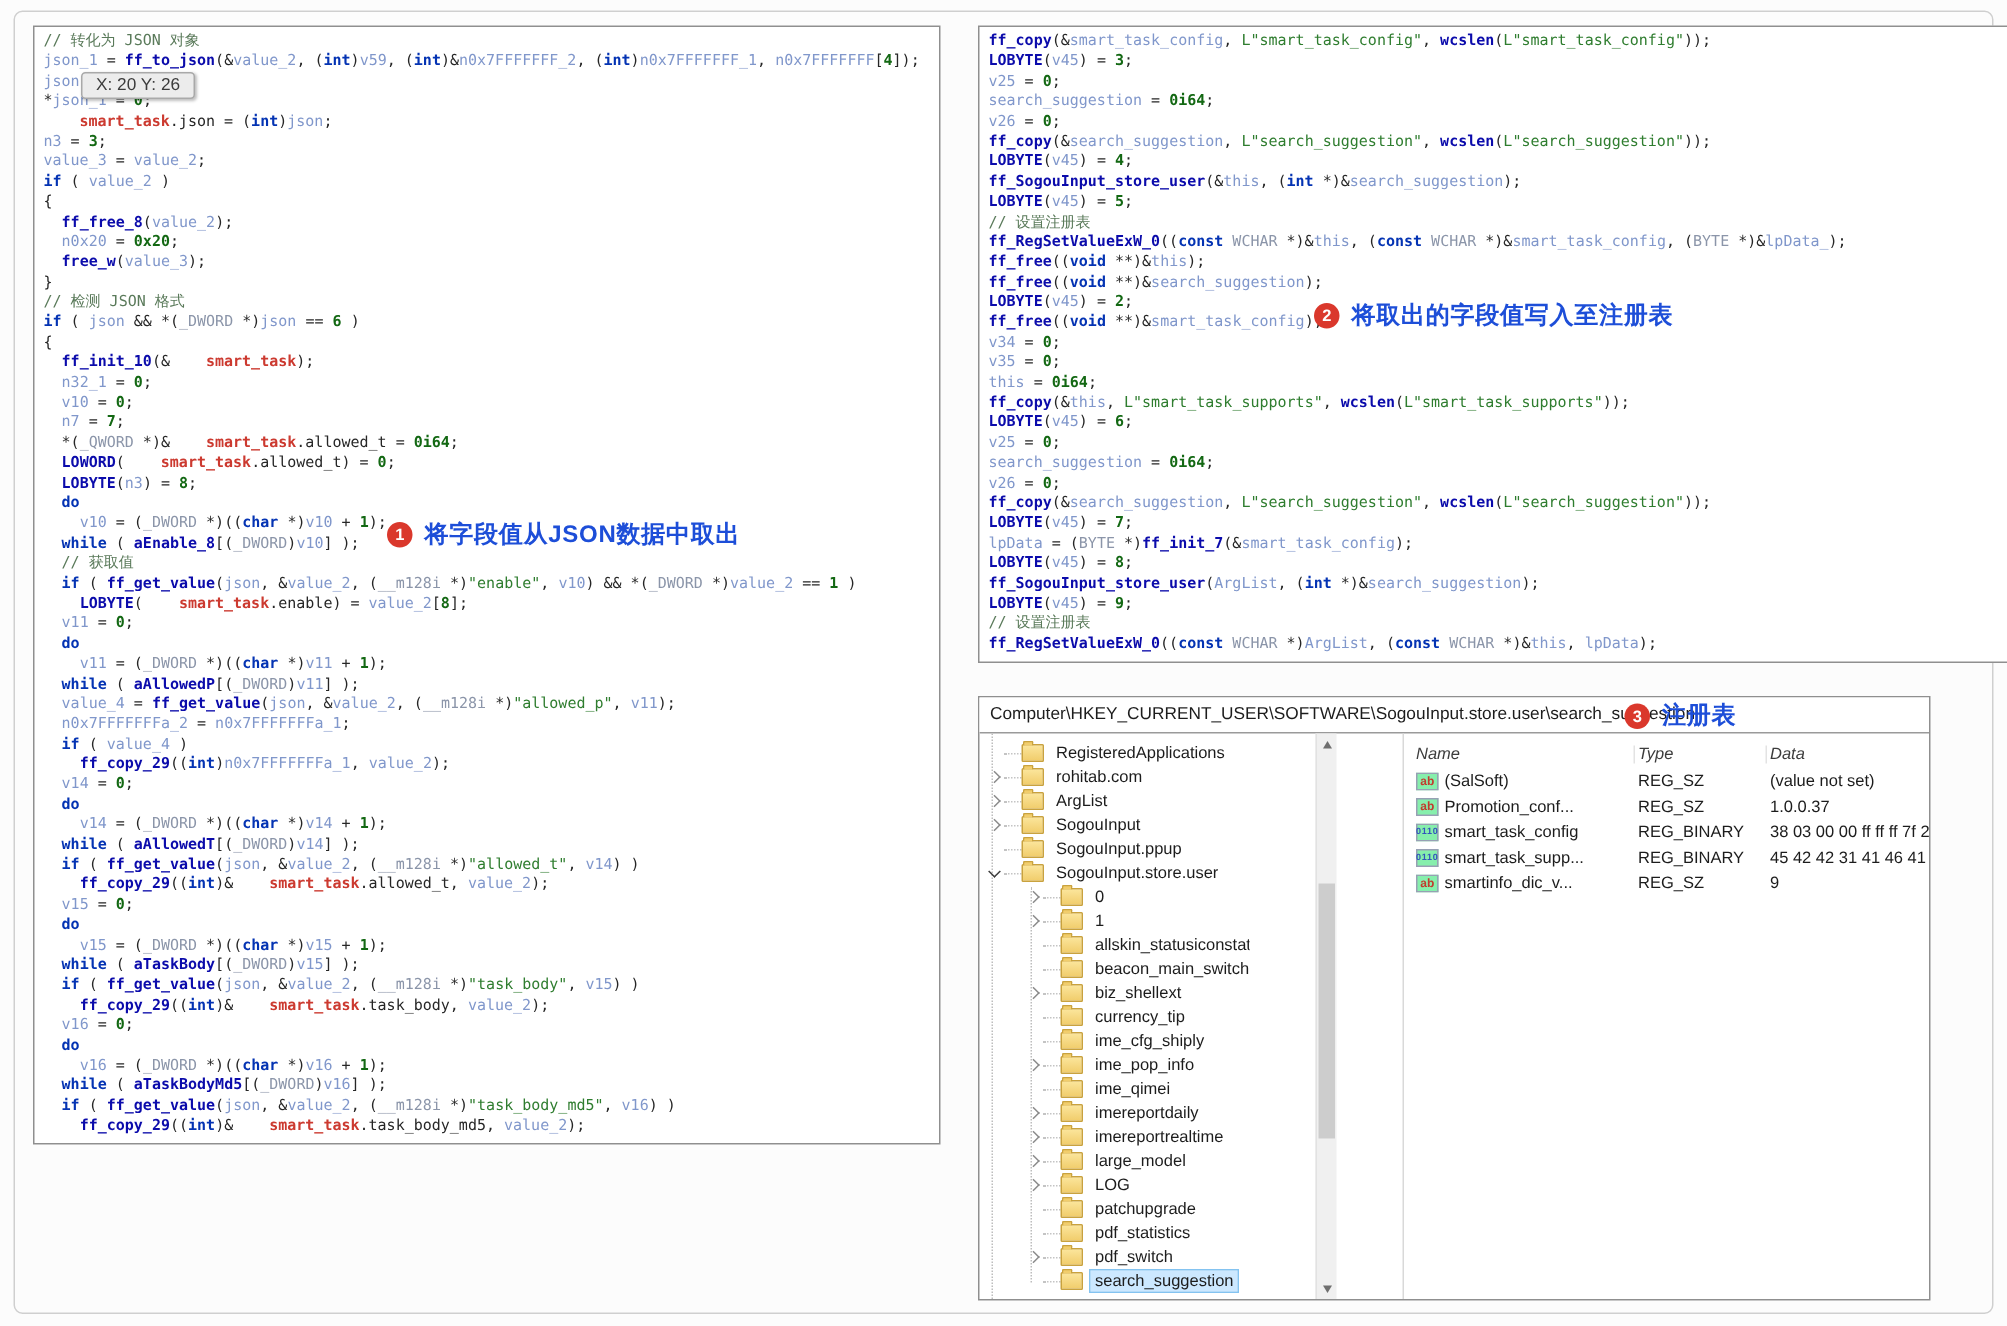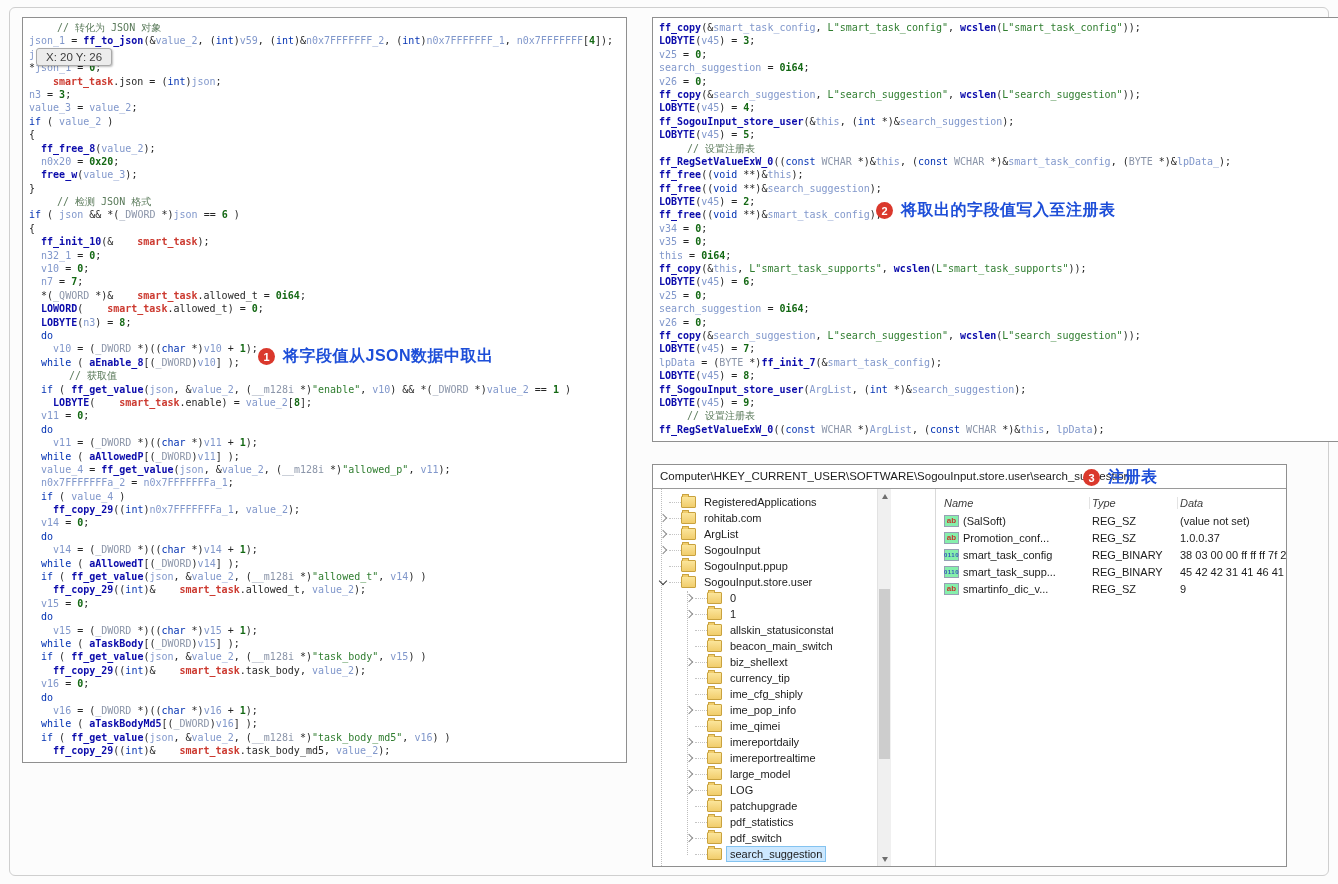--- a/index.html
+++ b/index.html
@@ -8,31 +8,31 @@
   .outer-frame{position:absolute;left:9px;top:7px;right:9px;bottom:8px;border:1px solid #cfcfcf;
                border-radius:6px;pointer-events:none;}
 
   
   .panel{position:absolute;background:#ffffff;border:1px solid #8f8f8f;box-sizing:border-box;}
   #leftCode{left:22px;top:17px;width:605px;height:746px;}
   #rightCode{left:652px;top:17px;width:706px;height:425px;}
   .code{padding:3px 6px;font-family:"DejaVu Sans Mono",monospace;font-size:10px;line-height:13.4px;
         color:#262626;white-space:pre;overflow:hidden;height:100%;box-sizing:border-box;}
   .cl{height:13.4px;}
-  .c{color:#5a7a5a;margin-left:28px;}
+  .c{color:#5a7a5a;}
   .s{color:#2f7d2f;}
-  .k{color:#0433b3;font-weight:normal;margin-top:19px;}
+  .k{color:#0433b3;font-weight:bold;margin-top:19px;}
   .t{color:#8b95a9;}
   .f{color:#0b0bab;font-weight:bold;}
   .g{color:#cc3a30;font-weight:bold;margin-left:24px;}
   .n{color:#136813;font-weight:bold;}
   .v{color:#8097cb;}
 
   
-  .tooltip{position:absolute;left:36px;top:48px;padding:2px 9px;background:#ececec;color:#3c3c3c;
+  .tooltip{position:absolute;left:54px;top:48px;padding:2px 9px;background:#ececec;color:#3c3c3c;
            border:1px solid #a9a9a9;border-radius:3px;font-size:11.5px;
            box-shadow:1px 1px 2px rgba(0,0,0,.25);z-index:5;}
 
   
   .note{position:absolute;display:flex;align-items:center;gap:8px;z-index:6;}
   .badge{width:17px;height:17px;border-radius:50%;background:#da382c;color:#fff;font-size:11px;
          font-weight:bold;display:flex;align-items:center;justify-content:center;flex:0 0 17px;}
   .note-text{color:#1d4ed8;font-weight:bold;font-size:16px;letter-spacing:.5px;white-space:nowrap;}
   #note1{left:258px;top:346px;}
   #note2{left:876px;top:200px;}

